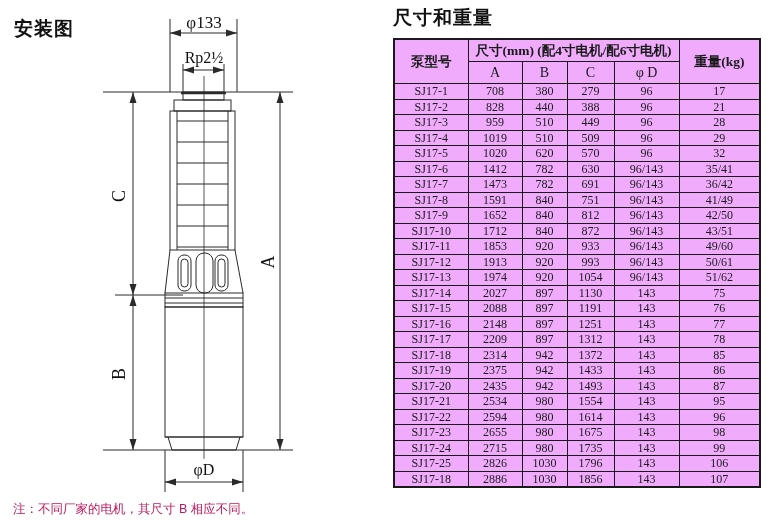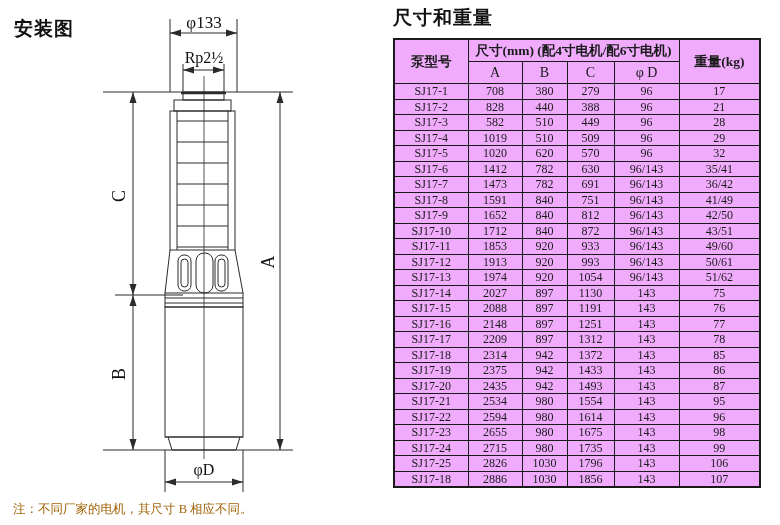--- a/index.html
+++ b/index.html
@@ -19,22 +19,22 @@
     letter-spacing:1px;
     font-family:"Liberation Sans", sans-serif;
   }
   #left-title{left:14px;top:16px;}
   #right-title{left:393px;top:5px;}
   #diagram-wrap{position:absolute;left:0;top:0;width:390px;height:410px;}
   #note{
     position:absolute;
     left:13px;top:501px;
     font-size:12.5px;
-    color:#a16207;
-    font-family:Liberation Serif, serif;
+    color:#be185d;
+    font-family:Liberation Sans, sans-serif;
     white-space:nowrap;
   }
   table.spec{
     position:absolute;
     left:393px;top:38px;
     border-collapse:collapse;
     table-layout:fixed;
     width:366px;
     background:#f0abfc;
     font-family:"Liberation Serif", serif;
@@ -199,21 +199,21 @@
       <tr>
         <td>SJ17-2</td>
         <td>828</td>
         <td>440</td>
         <td>388</td>
         <td>96</td>
         <td>21</td>
       </tr>
       <tr>
         <td>SJ17-3</td>
-        <td>582</td>
+        <td>959</td>
         <td>510</td>
         <td>449</td>
         <td>96</td>
         <td>28</td>
       </tr>
       <tr>
         <td>SJ17-4</td>
         <td>1019</td>
         <td>510</td>
         <td>509</td>

